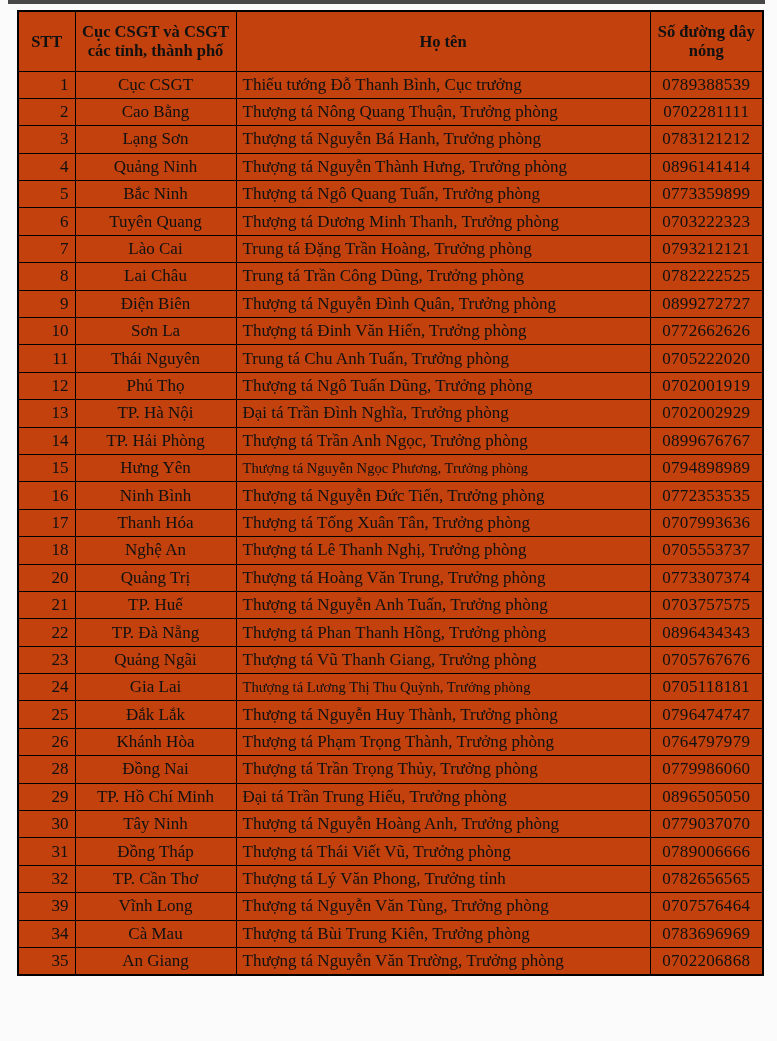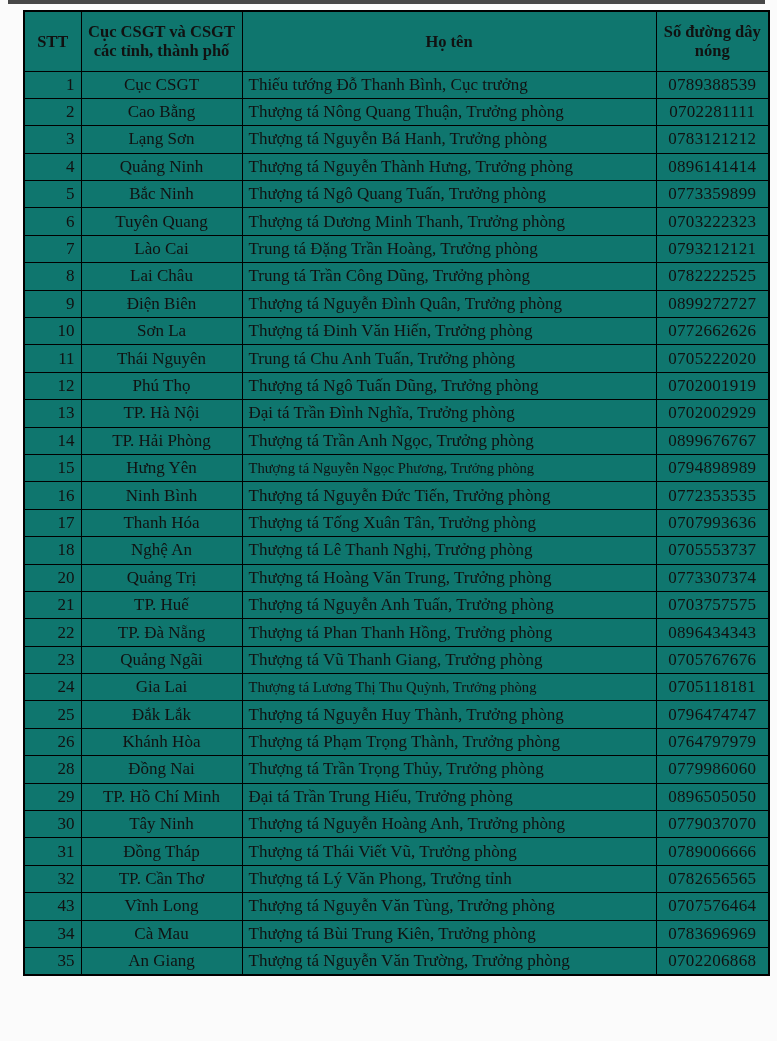--- a/index.html
+++ b/index.html
@@ -28,23 +28,22 @@
     height: 4px;
     background: #474747;
   }
   table.hotline {
     position: absolute;
     top: 10px;
     left: 17px;
     width: 745px;
     border-collapse: collapse;
     border: 2px solid #000000;
-    background: #0f766e;
+    background: #c2410c;
     table-layout: fixed;
-    margin-left: 6px;
   }
   table.hotline th,
   table.hotline td {
     border: 1px solid #000000;
     overflow: hidden;
     white-space: nowrap;
   }
   table.hotline th {
     font-weight: bold;
     font-size: 16.5px;
@@ -301,21 +300,21 @@
   </tr>
 
   <tr>
     <td class="cell-stt">32</td>
     <td class="cell-unit">TP. Cần Thơ</td>
     <td class="cell-name">Thượng tá Lý Văn Phong, Trưởng tỉnh</td>
     <td class="cell-hotline">0782656565</td>
   </tr>
 
   <tr>
-    <td class="cell-stt">43</td>
+    <td class="cell-stt">39</td>
     <td class="cell-unit">Vĩnh Long</td>
     <td class="cell-name">Thượng tá Nguyễn Văn Tùng, Trưởng phòng</td>
     <td class="cell-hotline">0707576464</td>
   </tr>
 
   <tr>
     <td class="cell-stt">34</td>
     <td class="cell-unit">Cà Mau</td>
     <td class="cell-name">Thượng tá Bùi Trung Kiên, Trưởng phòng</td>
     <td class="cell-hotline">0783696969</td>

